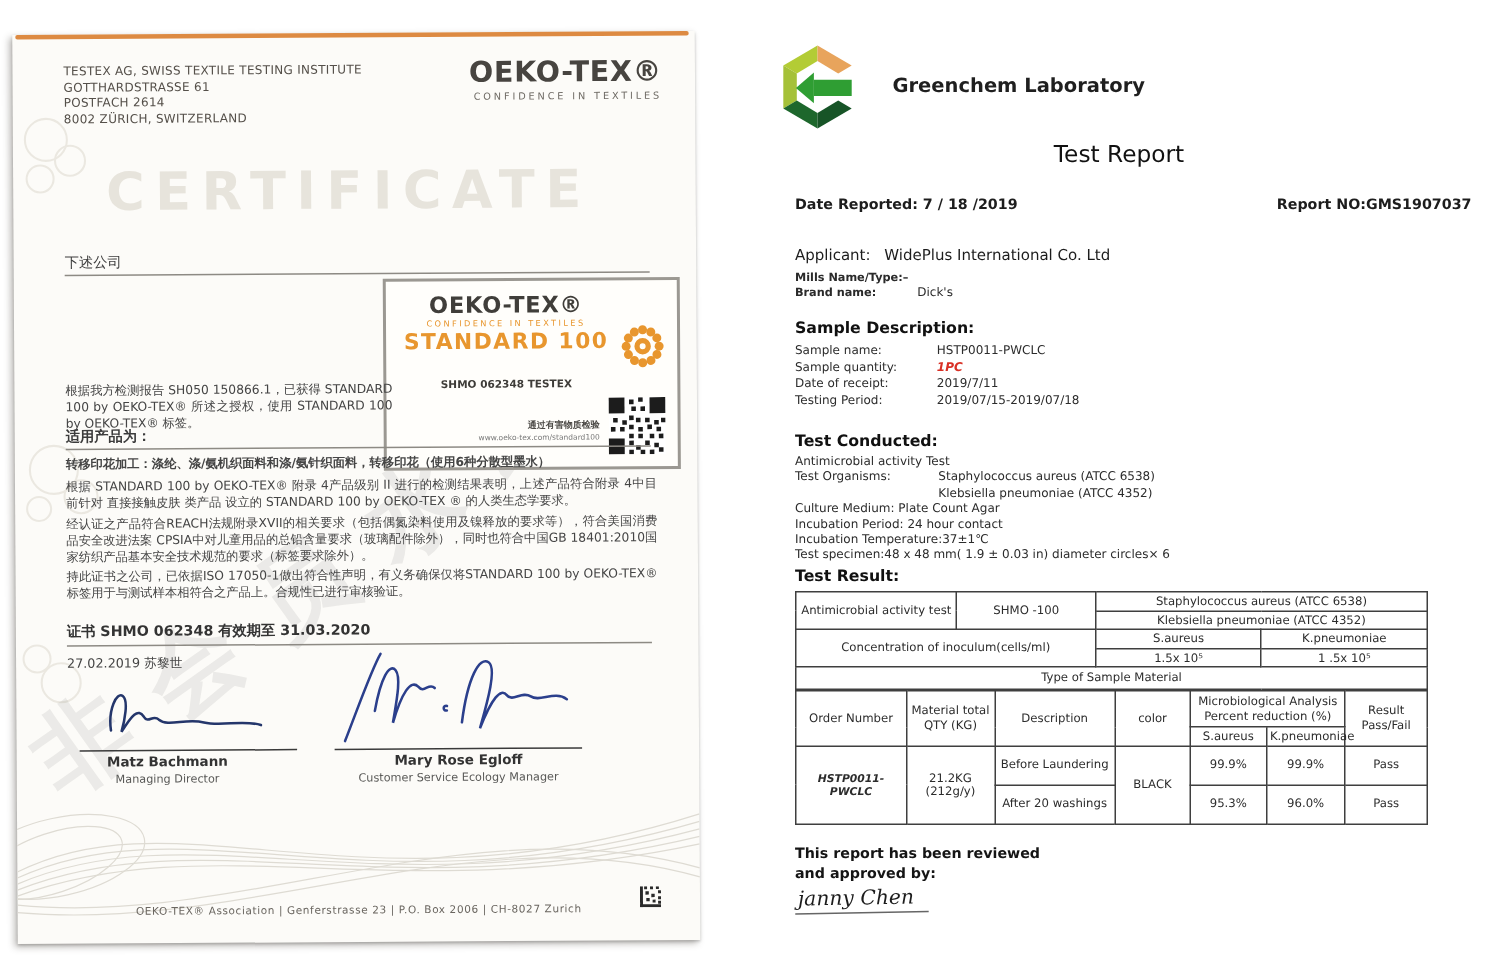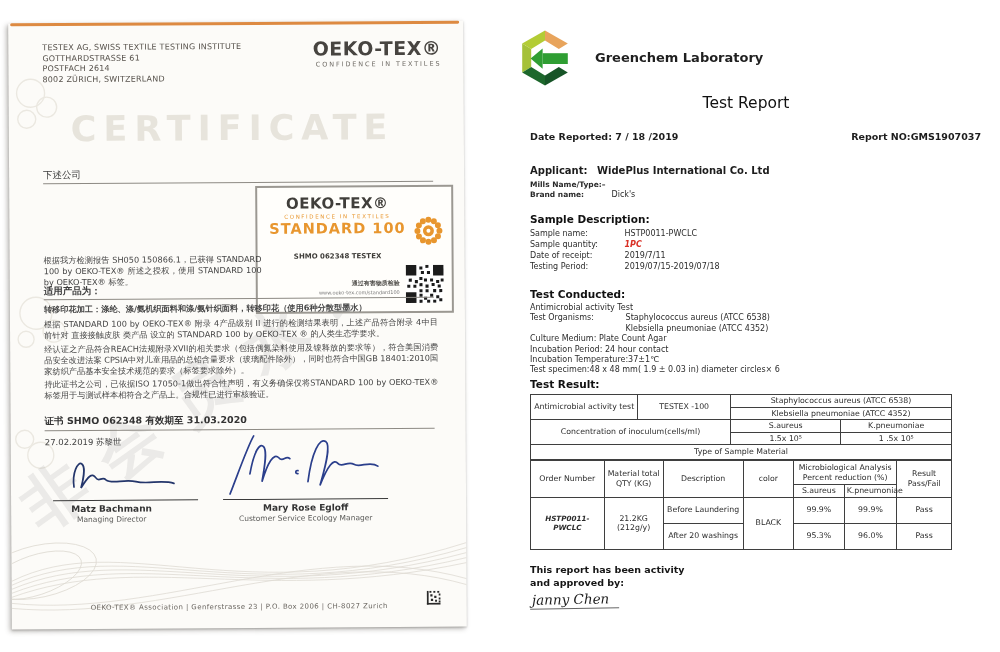--- a/index.html
+++ b/index.html
@@ -45,21 +45,21 @@
     font-size:64px;font-weight:bold;color:rgba(125,125,125,.13);letter-spacing:26px;white-space:nowrap;pointer-events:none;}
   .waves{position:absolute;left:0;top:500px;}
   .doodles{position:absolute;left:4px;top:40px;opacity:.55;}
 
   
   .doc-right{position:absolute;left:505px;top:20px;width:482px;height:628px;background:#fff;color:#2e2e2e;}
   .gc-logo{position:absolute;left:8px;top:8px;}
   .labname{position:absolute;left:90px;top:30px;font-size:13px;font-weight:bold;color:#1f1f1f;}
   .rtitle{position:absolute;left:0;top:74px;width:100%;text-align:center;font-size:15.5px;font-weight:normal;color:#111;}
   .dateline{position:absolute;left:25px;right:6px;top:111px;display:flex;justify-content:space-between;font-size:9.5px;font-weight:bold;color:#1d1d1d;}
-  .applicant{position:absolute;left:25px;top:145px;font-size:10px;font-weight:bold;color:#1d1d1d;}
+  .applicant{position:absolute;left:25px;top:145px;font-size:10px;font-weight:normal;color:#1d1d1d;}
   .applicant .val{margin-left:6px;}
   .mills{position:absolute;left:25px;top:160px;font-size:7.5px;font-weight:bold;color:#2a2a2a;}
   .brandline{position:absolute;left:25px;top:170px;font-size:7.5px;color:#2a2a2a;}
   .brandline .lbl{font-weight:bold;}
   .brandline .val{margin-left:25px;font-size:8px;}
   .rhead{position:absolute;left:25px;font-size:10.5px;font-weight:bold;color:#111;}
   .fieldlist{position:absolute;left:25px;font-size:8px;line-height:11px;color:#2c2c2c;}
   .fieldlist .lbl{display:inline-block;min-width:92px;}
   .red{color:#d93025;}
   .italic{font-style:italic;}
@@ -323,21 +323,21 @@
     <table class="rt" style="top:374px;">
       <colgroup>
           <col style="width:25.5%">
           <col style="width:22%">
           <col style="width:26.25%">
           <col style="width:26.25%">
         </colgroup>
       <tbody>
           <tr>
         <td rowspan="2">Antimicrobial activity test</td>
-        <td rowspan="2">TESTEX -100</td>
+        <td rowspan="2">SHMO -100</td>
         <td colspan="2">Staphylococcus aureus (ATCC 6538)</td>
       </tr>
       <tr>
         <td colspan="2">Klebsiella pneumoniae (ATCC 4352)</td>
       </tr>
       <tr>
         <td colspan="2" rowspan="2">Concentration of inoculum(cells/ml)</td>
         <td>S.aureus</td>
         <td>K.pneumoniae</td>
       </tr>
@@ -389,19 +389,19 @@
       <tr>
         <td style="height:26px;">After 20 washings</td>
         <td>95.3%</td>
         <td>96.0%</td>
         <td>Pass</td>
       </tr>
     </tbody>
       </table>
 
     <div class="approval">
-      <div>This report has been activity</div>
+      <div>This report has been reviewed</div>
       <div>and approved by:</div>
     </div>
     <div class="rsign">janny Chen</div>
   </div>
 
 </div>
 
 </body></html>

